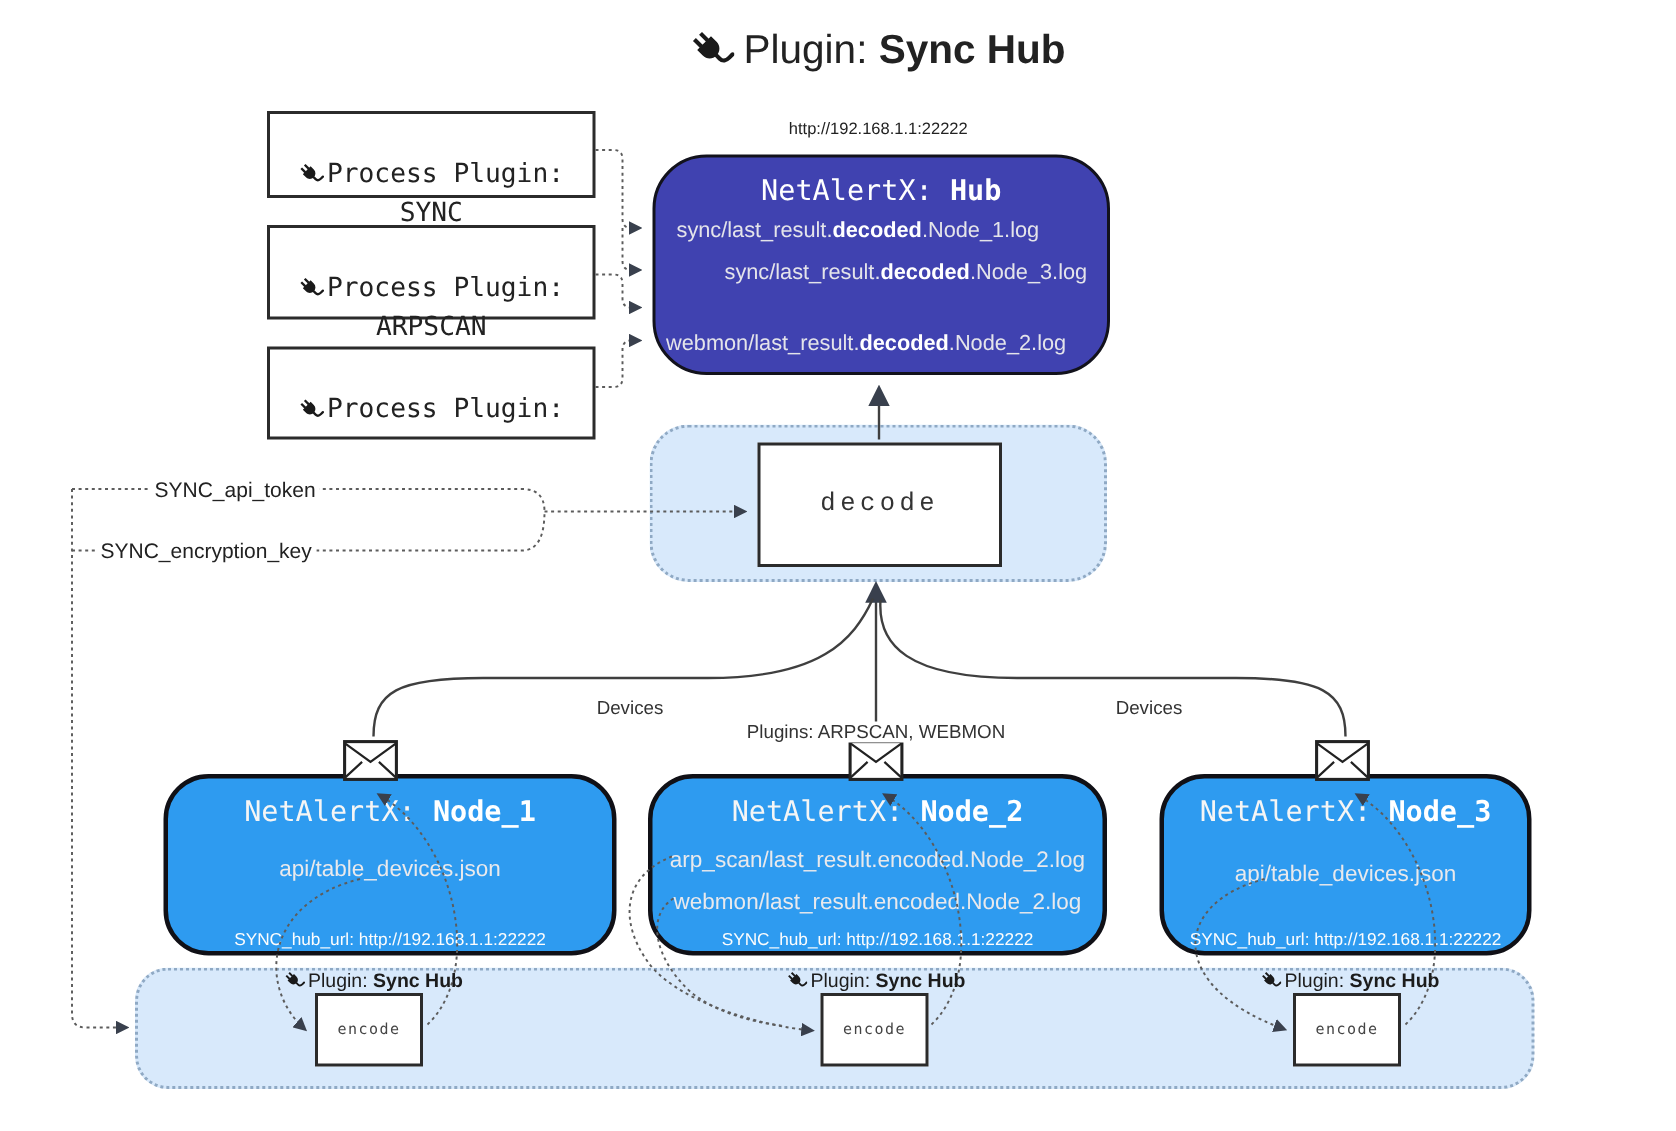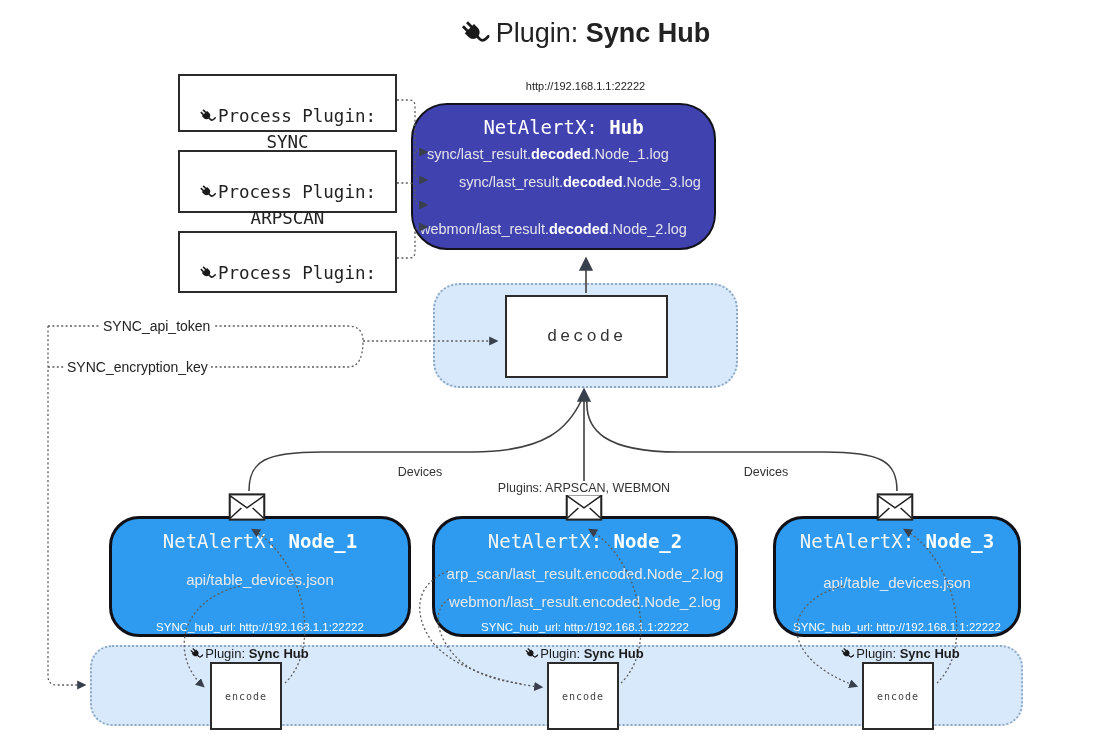--- a/index.html
+++ b/index.html
@@ -11,42 +11,42 @@
   .lvl1{z-index:1;} .lvl3{z-index:3;}
 
   .title{left:585px;top:18px;transform:translateX(-50%);white-space:nowrap;
          font-size:27px;display:flex;align-items:center;gap:6px;}
   .title b{font-weight:bold;}
 
   .pbox{left:178px;width:219px;background:#fff;border:2px solid #2b2b2b;
         text-align:center;font-size:17.5px;line-height:26px;padding-top:5px;}
   .pbox .l1{display:flex;align-items:center;justify-content:center;gap:2px;margin-top:22px;}
 
-  .hub{left:411px;top:103px;width:305px;height:147px;background:#4042b0;
+  .hub{left:435px;top:103px;width:305px;height:147px;background:#4042b0;
        border:2.5px solid #12121c;border-radius:36px;}
   .hub-title{left:0;right:0;top:11px;text-align:center;font-size:19px;color:#fff;}
   .hub-line{font-size:14.5px;color:#e4e4ea;white-space:nowrap;}
   .hub-line b{color:#fff;}
 
   .panel{background:#d8e9fb;border:2px dotted #8fa9c4;}
   .dec-panel{left:433px;top:283px;width:305px;height:105px;border-radius:26px;}
   .wbox{background:#fff;border:2px solid #2b2b2b;display:flex;align-items:center;justify-content:center;}
   .decode{left:505px;top:295px;width:163px;height:83px;font-size:17px;letter-spacing:3px;color:#333;font-family:Liberation Mono, monospace;}
 
   .wire-lbl{background:#fff;padding:0 4px;font-size:12.5px;color:#333;white-space:nowrap;margin-top:20px;}
   .cfg-lbl{background:#fff;padding:0 3px;font-size:14px;color:#222;white-space:nowrap;}
 
   .node{top:516px;height:121px;background:#2e9bf0;border:3px solid #101016;border-radius:30px;}
   .node-title{left:0;right:0;top:11px;text-align:center;font-size:19px;color:#f5f5f5;}
   .node-title b{color:#fff;}
   .node-line{left:0;right:0;text-align:center;font-size:15px;color:#e9e9ec;white-space:nowrap;}
   .node-footer{left:0;right:0;top:102px;text-align:center;font-size:11.5px;color:#fdfdfd;white-space:nowrap;}
 
   .band{left:90px;top:645px;width:933px;height:81px;border-radius:22px;}
-  .enc{top:662px;width:72px;height:68px;font-size:10px;letter-spacing:1px;color:#444;}
+  .enc{top:662px;width:72px;height:49px;font-size:10px;letter-spacing:1px;color:#444;}
   .enc-lbl{top:646px;transform:translateX(-50%);white-space:nowrap;font-size:13px;color:#1c1c1c;
            display:flex;align-items:center;gap:2px;}
   .enc-lbl b{font-weight:bold;}
   .url-lbl{left:433px;width:305px;top:80px;text-align:center;font-size:11px;color:#222;}
 </style>
 </head>
 <body>
 
 <div class="canvas">
 

